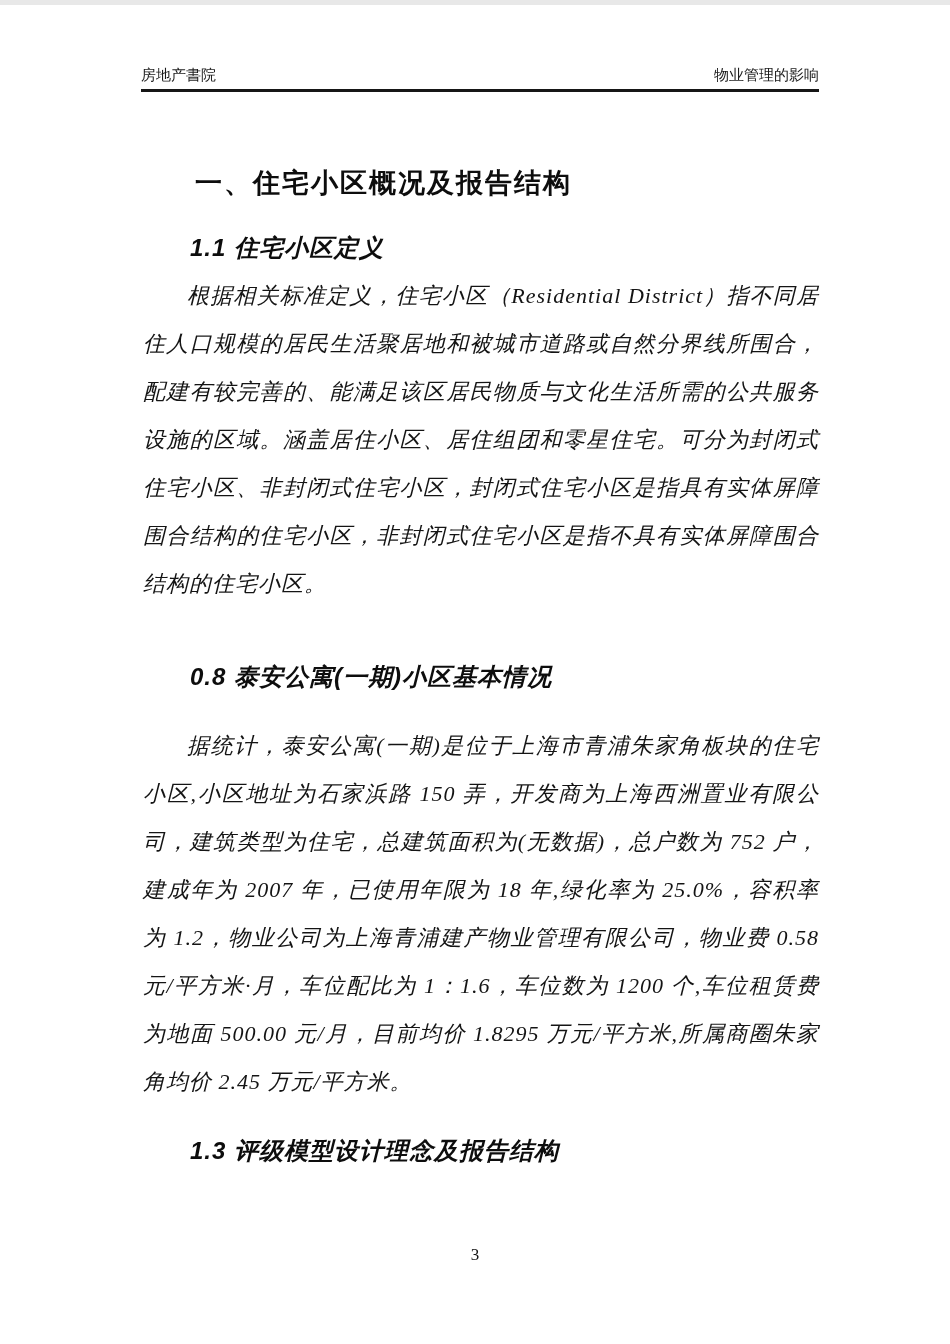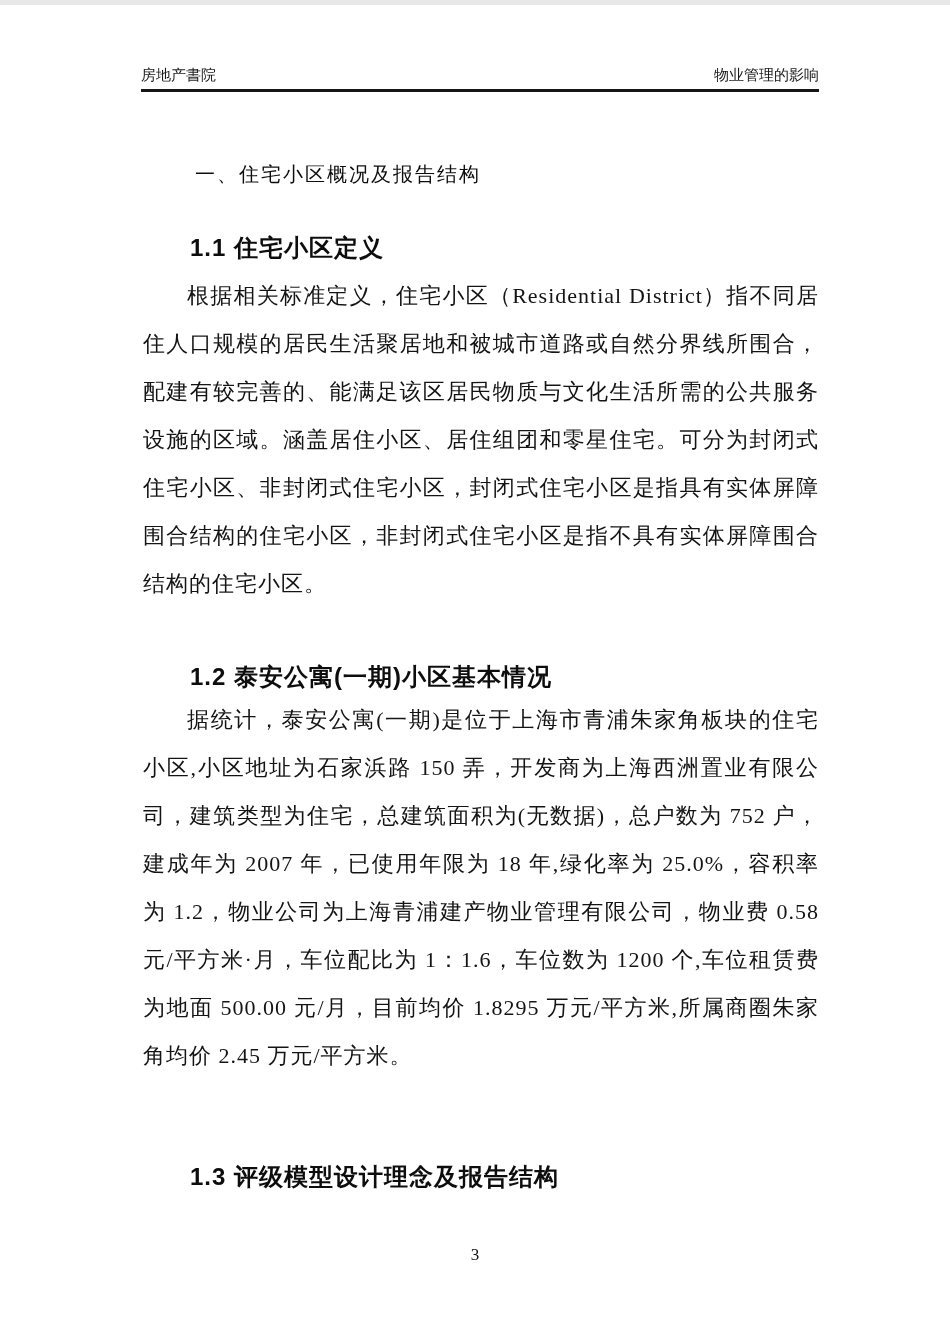--- a/index.html
+++ b/index.html
@@ -27,54 +27,56 @@
     padding-bottom: 4px;
     font-family: "Liberation Sans", "DejaVu Sans", sans-serif;
     font-size: 15px;
     color: #1a1a1a;
   }
   .doc-title {
     position: absolute;
     left: 195px;
     top: 144px;
     font-family: "Liberation Sans", "DejaVu Sans", sans-serif;
-    font-size: 20px;
-    font-weight: 400;
+    font-size: 27px;
+    font-weight: 700;
     letter-spacing: 2px;
     color: #0d0d0d;
     line-height: 1.2;
   }
   .sec-heading {
     position: absolute;
     left: 190px;
     font-family: "Liberation Sans", "DejaVu Sans", sans-serif;
     font-size: 24px;
     font-weight: 700;
     letter-spacing: 1px;
     color: #0d0d0d;
     line-height: 1.2;
+    font-style: italic;
   }
   .sec-heading.h1-1 { top: 209px; }
   .sec-heading.h1-2 { top: 638px; }
-  .sec-heading.h1-3 { top: 1138px; }
+  .sec-heading.h1-3 { top: 1112px; }
   .body-para {
     position: absolute;
     left: 143px;
     width: 676px;
     margin: 0;
     font-size: 22px;
     line-height: 48px;
     letter-spacing: 1px;
     text-align: justify;
     text-indent: 44px;
     color: #141414;
     word-break: break-all;
+    font-style: italic;
   }
   .body-para.p1 { top: 267px; }
-  .body-para.p2 { top: 691px; }
+  .body-para.p2 { top: 717px; }
   .body-para.p3 { top: 1155px; }
   .page-number {
     position: absolute;
     left: 0;
     top: 1240px;
     width: 100%;
     text-align: center;
     font-size: 17px;
     color: #141414;
   }
@@ -88,21 +90,21 @@
     <span>房地产書院</span>
     <span>物业管理的影响</span>
   </div>
 
   <h1 class="doc-title">一、住宅小区概况及报告结构</h1>
 
   <h2 class="sec-heading h1-1">1.1 住宅小区定义</h2>
 
   <p class="body-para p1">根据相关标准定义，住宅小区（Residential District）指不同居住人口规模的居民生活聚居地和被城市道路或自然分界线所围合，配建有较完善的、能满足该区居民物质与文化生活所需的公共服务设施的区域。涵盖居住小区、居住组团和零星住宅。可分为封闭式住宅小区、非封闭式住宅小区，封闭式住宅小区是指具有实体屏障围合结构的住宅小区，非封闭式住宅小区是指不具有实体屏障围合结构的住宅小区。</p>
 
-  <h2 class="sec-heading h1-2">1.2 泰安公寓(一期)小区基本情况</h2>
+  <h2 class="sec-heading h1-2">0.8 泰安公寓(一期)小区基本情况</h2>
 
   <p class="body-para p2">据统计，泰安公寓(一期)是位于上海市青浦朱家角板块的住宅小区,小区地址为石家浜路 150 弄，开发商为上海西洲置业有限公司，建筑类型为住宅，总建筑面积为(无数据)，总户数为 752 户，建成年为 2007 年，已使用年限为 18 年,绿化率为 25.0%，容积率为 1.2，物业公司为上海青浦建产物业管理有限公司，物业费 0.58 元/平方米·月，车位配比为 1：1.6，车位数为 1200 个,车位租赁费为地面 500.00 元/月，目前均价 1.8295 万元/平方米,所属商圈朱家角均价 2.45 万元/平方米。</p>
 
   <h2 class="sec-heading h1-3">1.3 评级模型设计理念及报告结构</h2>
 
 
   <div class="page-number">3</div>
 
 </div>
 

